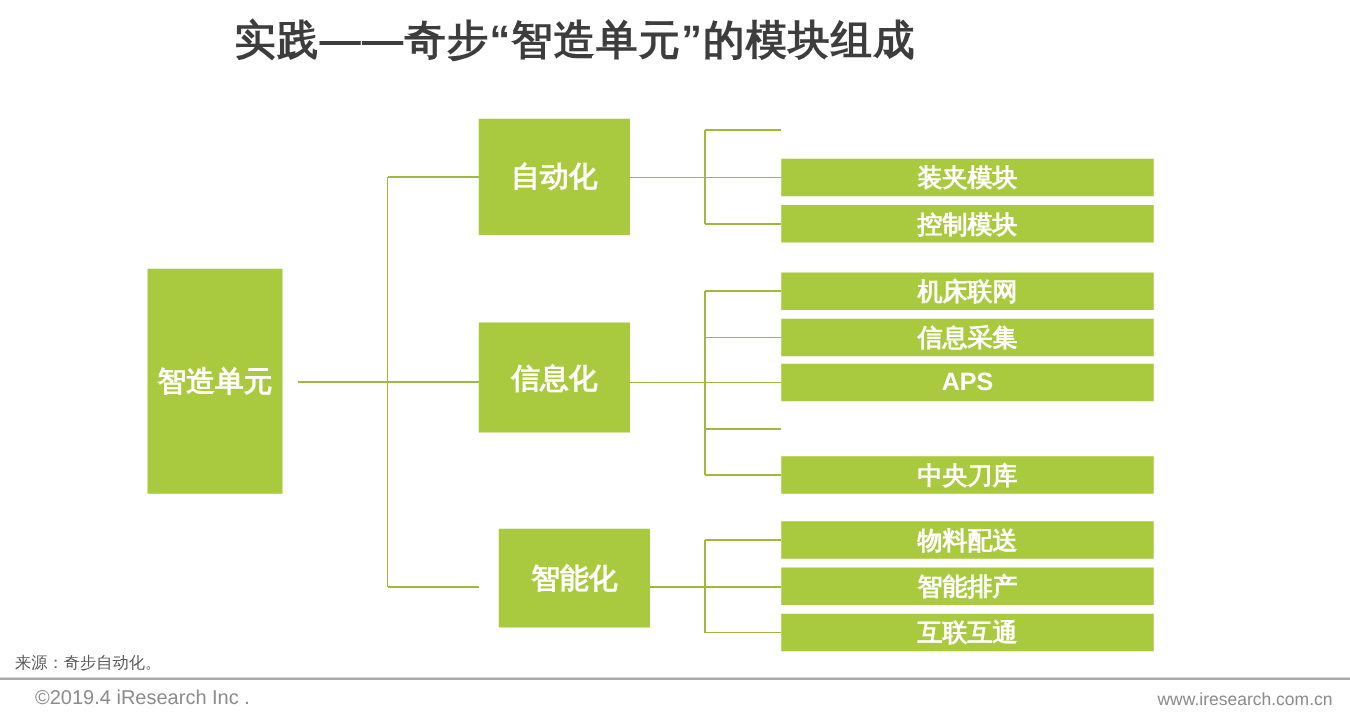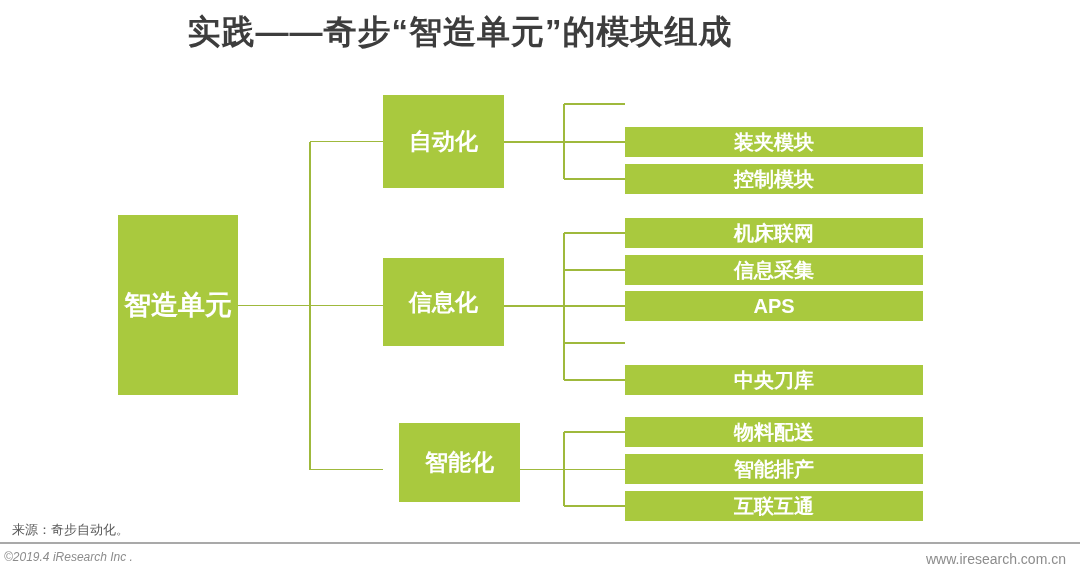--- a/index.html
+++ b/index.html
@@ -18,37 +18,37 @@
   .title{
     position:absolute;left:0;top:10px;width:920px;text-align:center;
     font-size:33px;font-weight:bold;color:var(--title);letter-spacing:1px;margin:0;
   }
   .connectors{position:absolute;left:0;top:0;}
   .connectors path{stroke:var(--line);stroke-width:1.5;fill:none;}
   .node{
     position:absolute;background:var(--green);color:#ffffff;font-weight:bold;
     display:flex;align-items:center;justify-content:center;text-align:center;
   }
-  .root{left:118px;top:215px;width:120px;height:180px;font-size:27px;}
+  .root{left:118px;top:215px;width:108px;height:180px;font-size:23px;}
   .branch{left:383px;width:121px;font-size:23px;}
   .branch-1{top:95px;height:93px;}
   .branch-2{top:258px;height:88px;}
   .branch-3{top:423px;height:79px;margin-left:16px;}
   .leaf{left:625px;width:298px;height:30px;font-size:20px;}
   .g1-0{top:89px;} .g1-1{top:127px;} .g1-2{top:164px;}
   .g2-0{top:218px;} .g2-1{top:255px;} .g2-2{top:291px;} .g2-3{top:328px;} .g2-4{top:365px;}
   .g3-0{top:417px;} .g3-1{top:454px;} .g3-2{top:491px;}
   .source-note{
     position:absolute;left:12px;top:521px;font-size:13px;color:var(--source);
   }
   .footer-divider{
     position:absolute;left:0;top:542px;width:1080px;height:2px;background:var(--divider);
   }
   .footer-copyright{
-    position:absolute;left:4px;top:550px;font-size:12px;color:var(--footer);font-style:italic;
+    position:absolute;left:28px;top:550px;font-size:16px;color:var(--footer);
   }
   .footer-website{
     position:absolute;right:14px;top:551px;font-size:14px;color:var(--footer);
   }
 </style>
 </head>
 <body>
 
 <div class="canvas">
 

